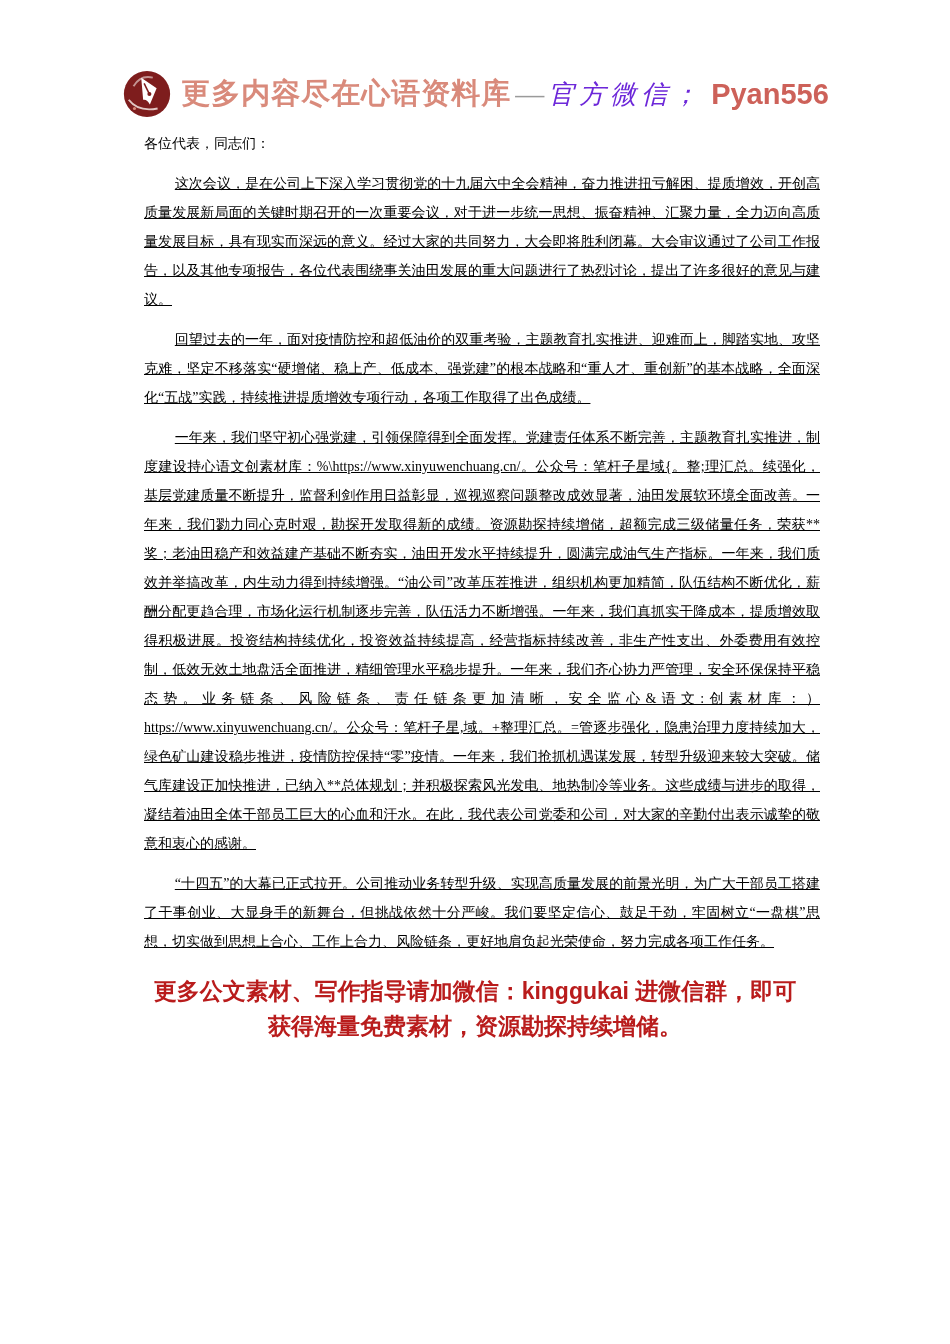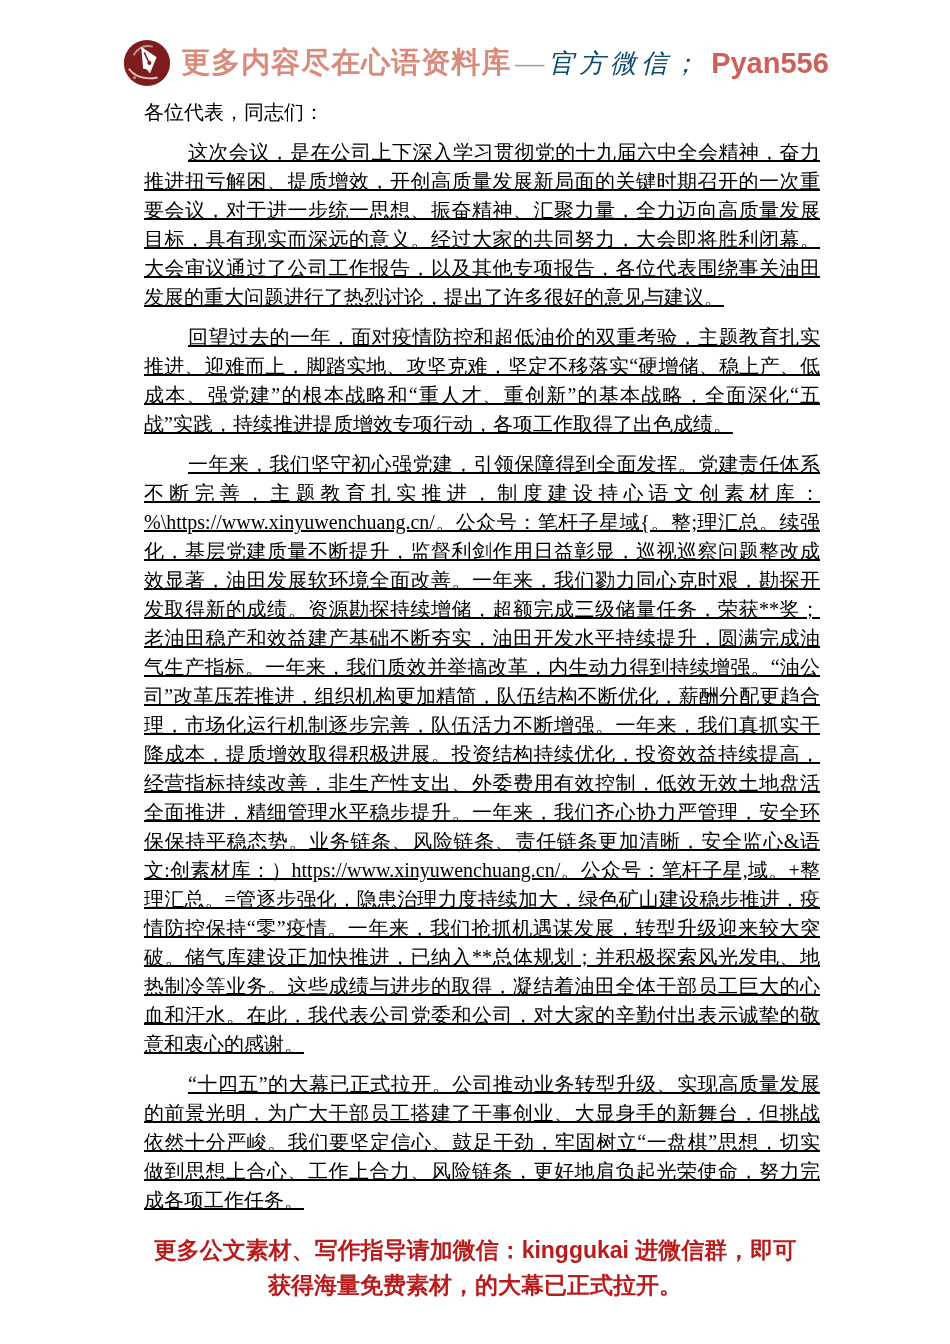--- a/index.html
+++ b/index.html
@@ -20,21 +20,21 @@
     position: relative;
   }
   
   .brand-bar {
     display: flex;
     align-items: center;
     justify-content: center;
     gap: 8px;
     width: 100%;
   }
-  .brand-bar.header { padding-top: 36px; }
+  .brand-bar.header { padding-top: 67px; }
   .brand-bar.footer { padding-top: 14px; }
   .logo-wrap {
     width: 52px;
     height: 54px;
     flex: 0 0 auto;
     display: inline-flex;
   }
   .brand-text {
     font-size: 29px;
     font-weight: bold;
@@ -42,37 +42,37 @@
     letter-spacing: 1px;
     white-space: nowrap;
   }
   .brand-dash {
     font-size: 29px;
     color: #9a9a9a;
     margin: 0 -4px;
   }
   .wechat-label {
     font-size: 26px;
-    color: #0c4a6e;
+    color: #6d28d9;
     font-style: italic;
     letter-spacing: 5px;
     white-space: nowrap;
   }
   .wechat-id {
     font-family: "Liberation Sans", "DejaVu Sans", sans-serif;
     font-size: 29px;
     color: #cd6159;
     white-space: nowrap;
     font-weight: bold;
   }
   
   .doc {
     width: 676px;
     margin: 8px 0 0 144px;
-    font-size: 20px;
+    font-size: 14px;
     line-height: 29px;
     text-align: justify;
     text-justify: inter-ideograph;
   }
   .doc p { margin: 0 0 11px 0; }
   .doc p.salutation { text-indent: 0; }
   .doc p.para { text-indent: 2.2em; text-decoration: underline; }
   
   .promo {
     margin-top: 18px;
@@ -110,21 +110,21 @@
   <div class="doc">
     <p class="salutation">各位代表，同志们：</p>
     <p class="para">这次会议，是在公司上下深入学习贯彻党的十九届六中全会精神，奋力推进扭亏解困、提质增效，开创高质量发展新局面的关键时期召开的一次重要会议，对于进一步统一思想、振奋精神、汇聚力量，全力迈向高质量发展目标，具有现实而深远的意义。经过大家的共同努力，大会即将胜利闭幕。大会审议通过了公司工作报告，以及其他专项报告，各位代表围绕事关油田发展的重大问题进行了热烈讨论，提出了许多很好的意见与建议。</p>
     <p class="para">回望过去的一年，面对疫情防控和超低油价的双重考验，主题教育扎实推进、迎难而上，脚踏实地、攻坚克难，坚定不移落实“硬增储、稳上产、低成本、强党建”的根本战略和“重人才、重创新”的基本战略，全面深化“五战”实践，持续推进提质增效专项行动，各项工作取得了出色成绩。</p>
     <p class="para">一年来，我们坚守初心强党建，引领保障得到全面发挥。党建责任体系不断完善，主题教育扎实推进，制度建设持心语文创素材库：%\https://www.xinyuwenchuang.cn/。公众号：笔杆子星域{。整;理汇总。续强化，基层党建质量不断提升，监督利剑作用日益彰显，巡视巡察问题整改成效显著，油田发展软环境全面改善。一年来，我们勠力同心克时艰，勘探开发取得新的成绩。资源勘探持续增储，超额完成三级储量任务，荣获**奖；老油田稳产和效益建产基础不断夯实，油田开发水平持续提升，圆满完成油气生产指标。一年来，我们质效并举搞改革，内生动力得到持续增强。“油公司”改革压茬推进，组织机构更加精简，队伍结构不断优化，薪酬分配更趋合理，市场化运行机制逐步完善，队伍活力不断增强。一年来，我们真抓实干降成本，提质增效取得积极进展。投资结构持续优化，投资效益持续提高，经营指标持续改善，非生产性支出、外委费用有效控制，低效无效土地盘活全面推进，精细管理水平稳步提升。一年来，我们齐心协力严管理，安全环保保持平稳态势。业务链条、风险链条、责任链条更加清晰，安全监心&amp;语文:创素材库：）https://www.xinyuwenchuang.cn/。公众号：笔杆子星,域。+整理汇总。=管逐步强化，隐患治理力度持续加大，绿色矿山建设稳步推进，疫情防控保持“零”疫情。一年来，我们抢抓机遇谋发展，转型升级迎来较大突破。储气库建设正加快推进，已纳入**总体规划；并积极探索风光发电、地热制冷等业务。这些成绩与进步的取得，凝结着油田全体干部员工巨大的心血和汗水。在此，我代表公司党委和公司，对大家的辛勤付出表示诚挚的敬意和衷心的感谢。</p>
     <p class="para">“十四五”的大幕已正式拉开。公司推动业务转型升级、实现高质量发展的前景光明，为广大干部员工搭建了干事创业、大显身手的新舞台，但挑战依然十分严峻。我们要坚定信心、鼓足干劲，牢固树立“一盘棋”思想，切实做到思想上合心、工作上合力、风险链条，更好地肩负起光荣使命，努力完成各项工作任务。</p>
   </div>
 
   <div class="promo">
     <div>更多公文素材、写作指导请加微信：kinggukai 进微信群，即可</div>
-    <div>获得海量免费素材，的大幕已正式拉开。</div>
+    <div>获得海量免费素材，资源勘探持续增储。</div>
   </div>
 
   <div class="brand-bar footer">
     
     
     
   </div>
 
 </div>
 

